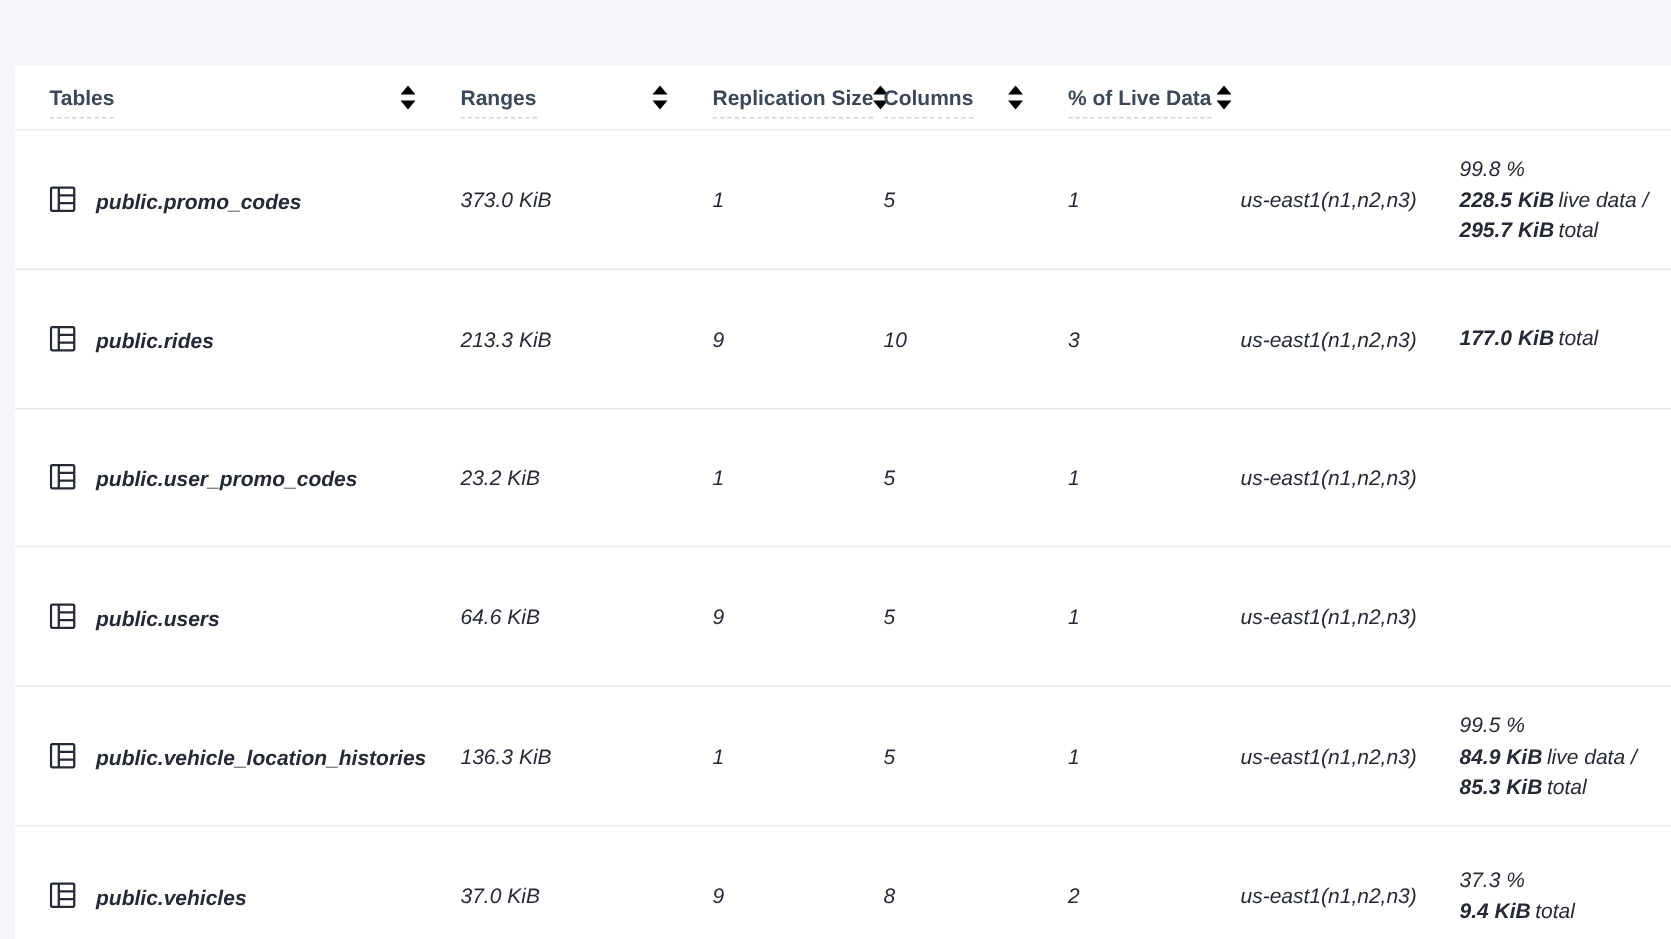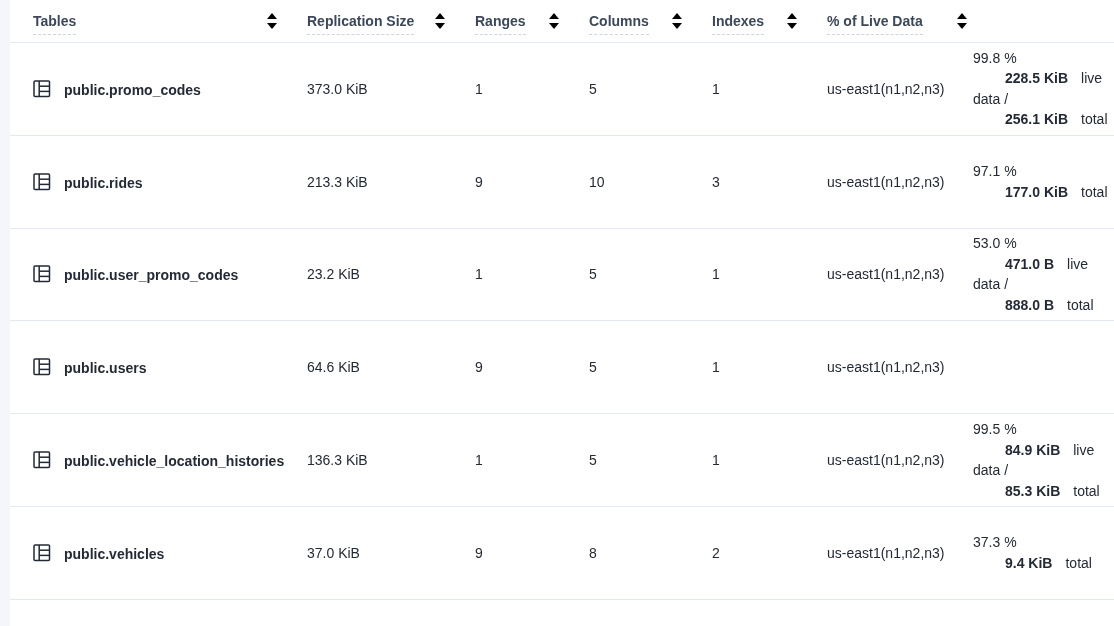--- a/index.html
+++ b/index.html
@@ -29,20 +29,21 @@
   .grid-row{
     display:grid;
     grid-template-columns:274px 168px 114px 123px 115px 146px minmax(0,1fr);
     padding-left:23px;
   }
   
   .thead{
     height:43px;
     align-items:center;
     border-bottom:1px solid var(--divider);
+    margin-top:44px;
   }
   .th{
     display:flex;
     align-items:center;
     justify-content:space-between;
     padding-right:30px;
     cursor:pointer;
   }
   .th:last-child{padding-right:6px;}
   .th-label{
@@ -60,35 +61,36 @@
     height:92.8px;
     align-items:center;
     border-bottom:1px solid var(--divider);
     background:#fff;
   }
   .td{
     font-size:14px;
     color:var(--cell-text);
     padding-right:12px;
     white-space:nowrap;
+    font-style:italic;
   }
   .td-name{
     display:flex;
     align-items:flex-end;
     gap:13px;
     font-weight:700;
   }
   .table-icon{flex:0 0 auto;display:block;}
   .td-live{
     line-height:20.5px;
     white-space:normal;
     padding-right:4px;
   }
-  .amount{font-weight:700;margin-left:32px;}
-  .live-label{margin-left:13px;}
+  .amount{font-weight:700;}
+  .live-label{margin-left:3px;}
 </style>
 </head>
 <body>
 
 <svg width="0" height="0" style="position:absolute">
   <defs>
     <g id="sort-glyph">
       <path class="arrow-up" d="M5 0 L10 6 L0 6 Z"></path>
       <path class="arrow-down" d="M0 10 L10 10 L5 16 Z"></path>
     </g>
@@ -104,39 +106,33 @@
 <div class="card">
 
   <div class="grid-row thead">
     <div class="th sorted">
       <span class="th-label">Tables</span>
       <svg class="sort-icon" width="10" height="16" viewBox="0 0 10 16">
           <use href="#sort-glyph"></use>
         </svg>
     </div>
     <div class="th">
+      <span class="th-label">Ranges</span>
+      <svg class="sort-icon" width="10" height="16" viewBox="0 0 10 16">
+          <use href="#sort-glyph"></use>
+        </svg>
+    </div>
+    <div class="th">
       <span class="th-label">Replication Size</span>
       <svg class="sort-icon" width="10" height="16" viewBox="0 0 10 16">
           <use href="#sort-glyph"></use>
         </svg>
     </div>
     <div class="th">
-      <span class="th-label">Ranges</span>
-      <svg class="sort-icon" width="10" height="16" viewBox="0 0 10 16">
-          <use href="#sort-glyph"></use>
-        </svg>
-    </div>
-    <div class="th">
       <span class="th-label">Columns</span>
-      <svg class="sort-icon" width="10" height="16" viewBox="0 0 10 16">
-          <use href="#sort-glyph"></use>
-        </svg>
-    </div>
-    <div class="th">
-      <span class="th-label">Indexes</span>
       <svg class="sort-icon" width="10" height="16" viewBox="0 0 10 16">
           <use href="#sort-glyph"></use>
         </svg>
     </div>
     <div class="th">
       <span class="th-label">% of Live Data</span>
       <svg class="sort-icon" width="10" height="16" viewBox="0 0 10 16">
           <use href="#sort-glyph"></use>
         </svg>
     </div>
@@ -150,59 +146,53 @@
       <span>public.promo_codes</span>
     </div>
     <div class="td">373.0 KiB</div>
     <div class="td">1</div>
     <div class="td">5</div>
     <div class="td">1</div>
     <div class="td">us-east1(n1,n2,n3)</div>
     <div class="td td-live">
       <div>99.8 %</div>
       <div><span class="amount">228.5 KiB</span><span class="live-label">live data /</span></div>
-      <div><span class="amount">256.1 KiB</span><span class="live-label">total</span></div>
+      <div><span class="amount">295.7 KiB</span><span class="live-label">total</span></div>
     </div>
   </div>
 
   <div class="grid-row tr">
     <div class="td td-name">
       <svg class="table-icon" width="18" height="18" viewBox="0 0 18 18">
           <use href="#table-glyph"></use>
         </svg>
       <span>public.rides</span>
     </div>
     <div class="td">213.3 KiB</div>
     <div class="td">9</div>
     <div class="td">10</div>
     <div class="td">3</div>
     <div class="td">us-east1(n1,n2,n3)</div>
     <div class="td td-live">
-      <div>97.1 %</div>
       <div><span class="amount">177.0 KiB</span><span class="live-label">total</span></div>
     </div>
   </div>
 
   <div class="grid-row tr">
     <div class="td td-name">
       <svg class="table-icon" width="18" height="18" viewBox="0 0 18 18">
           <use href="#table-glyph"></use>
         </svg>
       <span>public.user_promo_codes</span>
     </div>
     <div class="td">23.2 KiB</div>
     <div class="td">1</div>
     <div class="td">5</div>
     <div class="td">1</div>
     <div class="td">us-east1(n1,n2,n3)</div>
-    <div class="td td-live">
-      <div>53.0 %</div>
-      <div><span class="amount">471.0 B</span><span class="live-label">live data /</span></div>
-      <div><span class="amount">888.0 B</span><span class="live-label">total</span></div>
-    </div>
   </div>
 
   <div class="grid-row tr">
     <div class="td td-name">
       <svg class="table-icon" width="18" height="18" viewBox="0 0 18 18">
           <use href="#table-glyph"></use>
         </svg>
       <span>public.users</span>
     </div>
     <div class="td">64.6 KiB</div>

